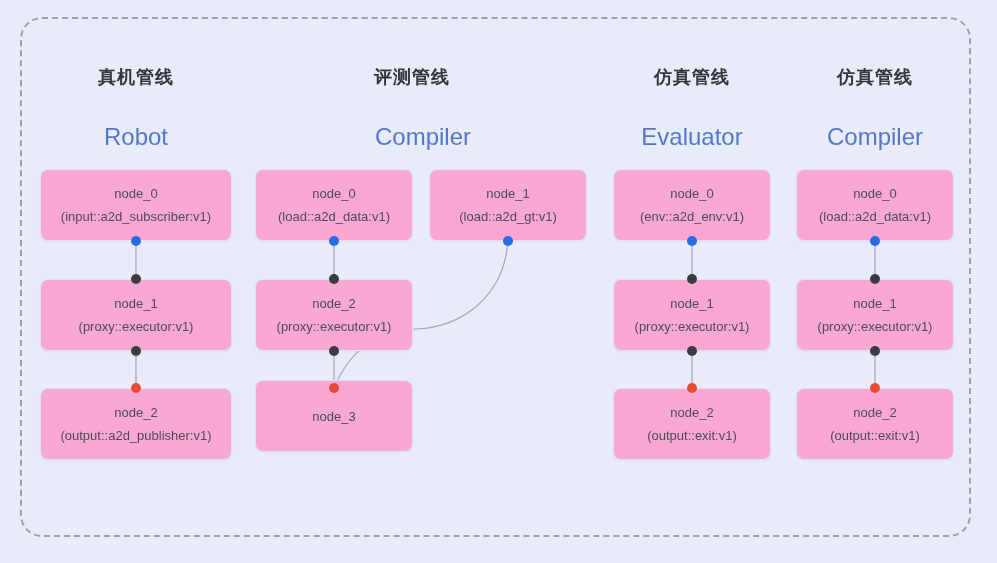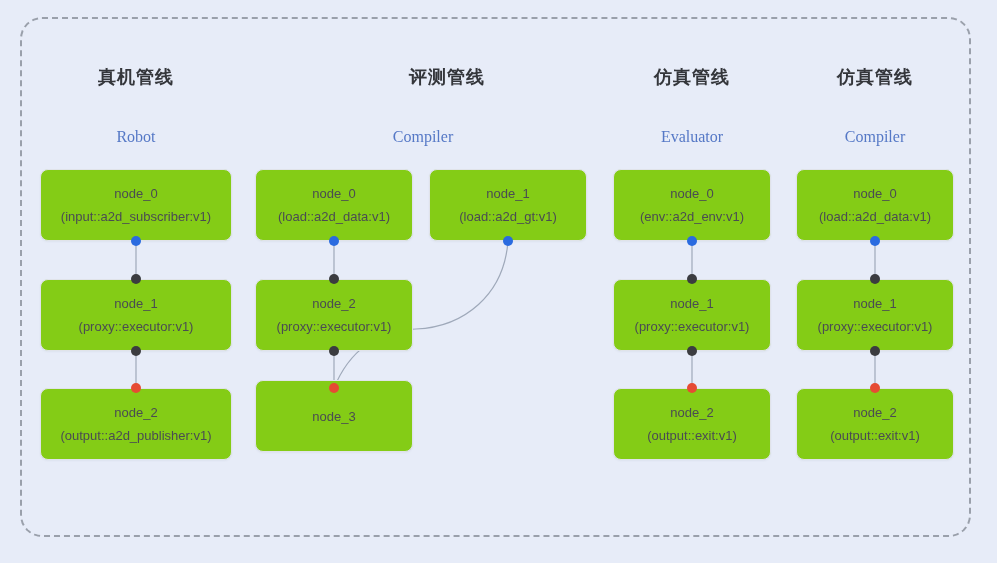--- a/index.html
+++ b/index.html
@@ -40,30 +40,29 @@
     transform: translate(-50%, -50%);
     font-size: 18px;
     font-weight: 700;
     color: #34363b;
     letter-spacing: 1px;
     white-space: nowrap;
   }
   .pipe-title-en {
     position: absolute;
     transform: translate(-50%, -50%);
-    font-size: 16px;
+    font-size: 24px;
     font-weight: 400;
     color: #5578c6;
     white-space: nowrap;
-    font-family: Liberation Serif, serif;
   }
   .node {
     position: absolute;
     box-sizing: border-box;
-    background: #84cc16;
+    background: #f9a8d4;
     border: 1px solid #e0e3e9;
     border-radius: 8px;
     box-shadow: 0 1px 2px rgba(40, 50, 80, 0.05);
     display: flex;
     flex-direction: column;
     align-items: center;
     justify-content: center;
     text-align: center;
   }
   .node-line1 {
@@ -109,21 +108,21 @@
         <div class="node-line2">(input::a2d_subscriber:v1)</div>
       </div>
       <div class="node" style="left: 40px; top: 279px; width: 192px; height: 72px;">
         <div class="node-line1">node_1</div>
         <div class="node-line2">(proxy::executor:v1)</div>
       </div>
       <div class="node" style="left: 40px; top: 388px; width: 192px; height: 72px;">
         <div class="node-line1">node_2</div>
         <div class="node-line2">(output::a2d_publisher:v1)</div>
       </div>
-      <div class="pipe-title-zh" style="left: 447px; top: 77px;">评测管线</div>
+      <div class="pipe-title-zh" style="left: 412px; top: 77px;">评测管线</div>
       <div class="pipe-title-en" style="left: 423px; top: 137px;">Compiler</div>
       <div class="node" style="left: 255px; top: 169px; width: 158px; height: 72px;">
         <div class="node-line1">node_0</div>
         <div class="node-line2">(load::a2d_data:v1)</div>
       </div>
       <div class="node" style="left: 429px; top: 169px; width: 158px; height: 72px;">
         <div class="node-line1">node_1</div>
         <div class="node-line2">(load::a2d_gt:v1)</div>
       </div>
       <div class="node" style="left: 255px; top: 279px; width: 158px; height: 72px;">

